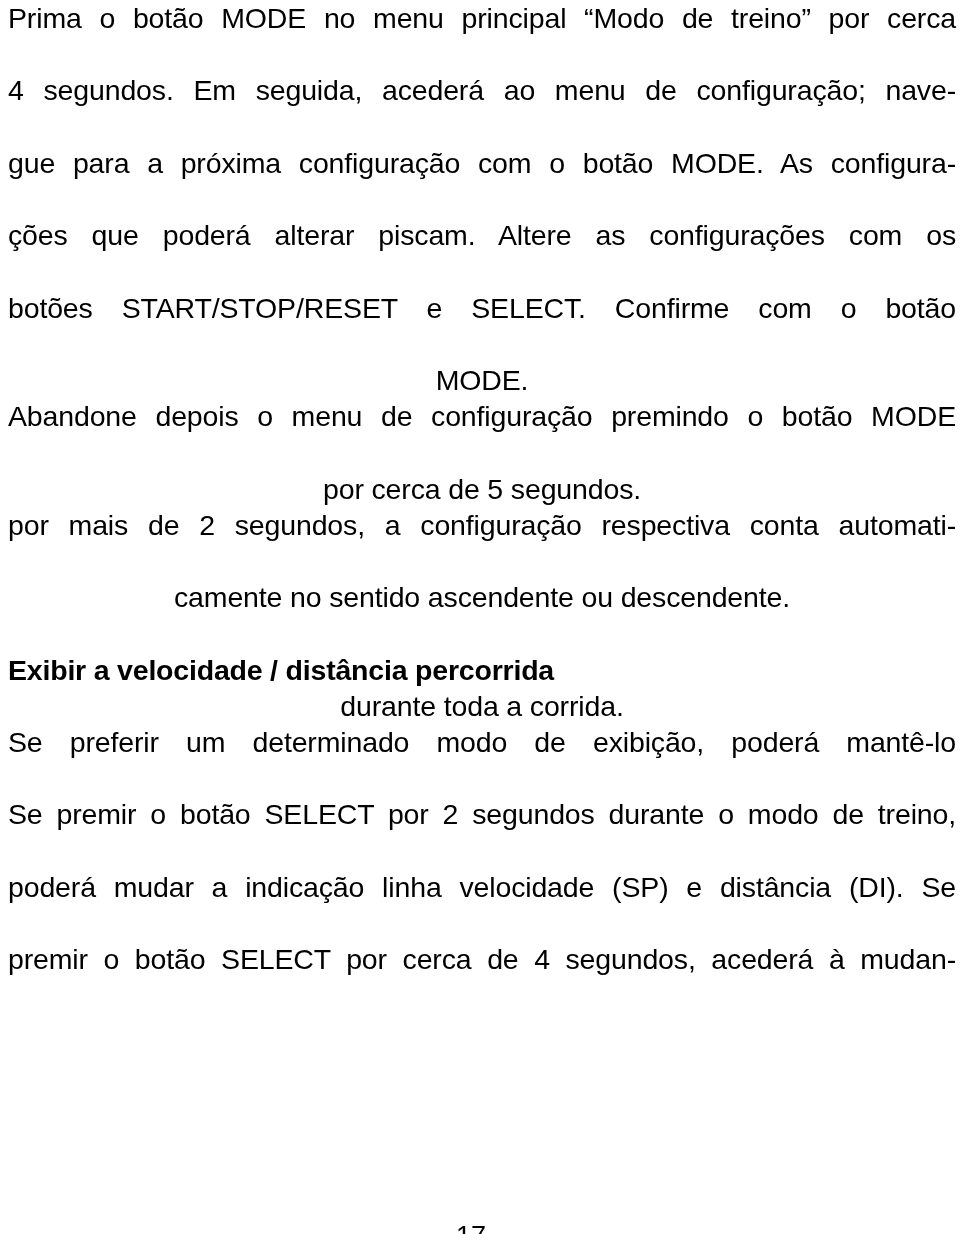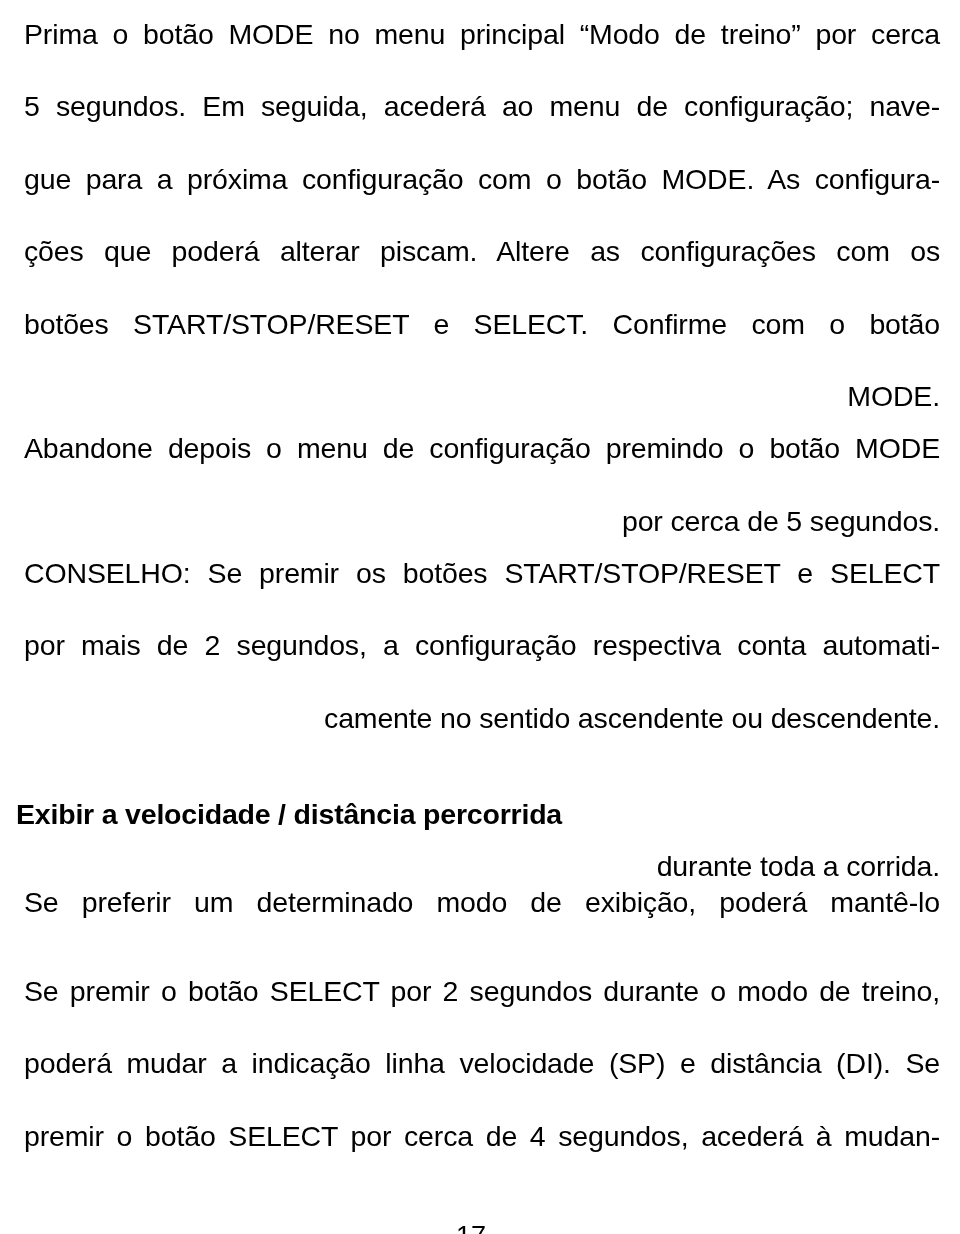--- a/index.html
+++ b/index.html
@@ -21,47 +21,47 @@
     position: absolute;
     left: 8px;
     top: 0px;
     width: 948px;
   }
   .para {
     font-size: 28.5px;
     line-height: 36.2px;
     text-align: justify;
     text-justify: inter-word;
-    margin: 16px;
+    margin: 0;
     letter-spacing: -0.15px;
     word-spacing: 0px;
     -webkit-font-smoothing: none;
   }
   
   .para > .jline {
     display: block;
     text-align: justify;
   }
   .para > .jline.nojust {
-    text-align: right;
+    text-align: center;
   }
   .para > .jline::after {
     content: "";
     display: inline-block;
     width: 100%;
     height: 0;
   }
   .para > .jline.nojust::after {
     display: none;
   }
   .heading {
     font-size: 28.5px;
     line-height: 36.2px;
     font-weight: bold;
-    margin: 8px;
+    margin: 0;
     letter-spacing: -0.2px;
   }
   .spacer {
     height: 36.2px;
   }
   .page-number {
     position: absolute;
     left: 0;
     right: 0;
     top: 1192px;
@@ -77,34 +77,33 @@
   }
 </style>
 </head>
 <body>
 
 <div class="page">
   <div class="content">
 
     <div class="para">
       <span class="jline">Prima o botão MODE no menu principal “Modo de treino” por cerca</span>
-      <span class="jline">5 segundos. Em seguida, acederá ao menu de configuração; nave-</span>
+      <span class="jline">4 segundos. Em seguida, acederá ao menu de configuração; nave-</span>
       <span class="jline">gue para a próxima configuração com o botão MODE. As configura-</span>
       <span class="jline">ções que poderá alterar piscam. Altere as configurações com os</span>
       <span class="jline">botões START/STOP/RESET e SELECT. Confirme com o botão</span>
       <span class="jline nojust">MODE.</span>
     </div>
 
     <div class="para">
       <span class="jline">Abandone depois o menu de configuração premindo o botão MODE</span>
       <span class="jline nojust">por cerca de 5 segundos.</span>
     </div>
 
     <div class="para">
-      <span class="jline">CONSELHO: Se premir os botões START/STOP/RESET e SELECT</span>
       <span class="jline">por mais de 2 segundos, a configuração respectiva conta automati-</span>
       <span class="jline nojust">camente no sentido ascendente ou descendente.</span>
     </div>
 
     <div class="spacer"></div>
 
     <div class="heading">Exibir a velocidade / distância percorrida</div>
 
 
     <div class="para">

